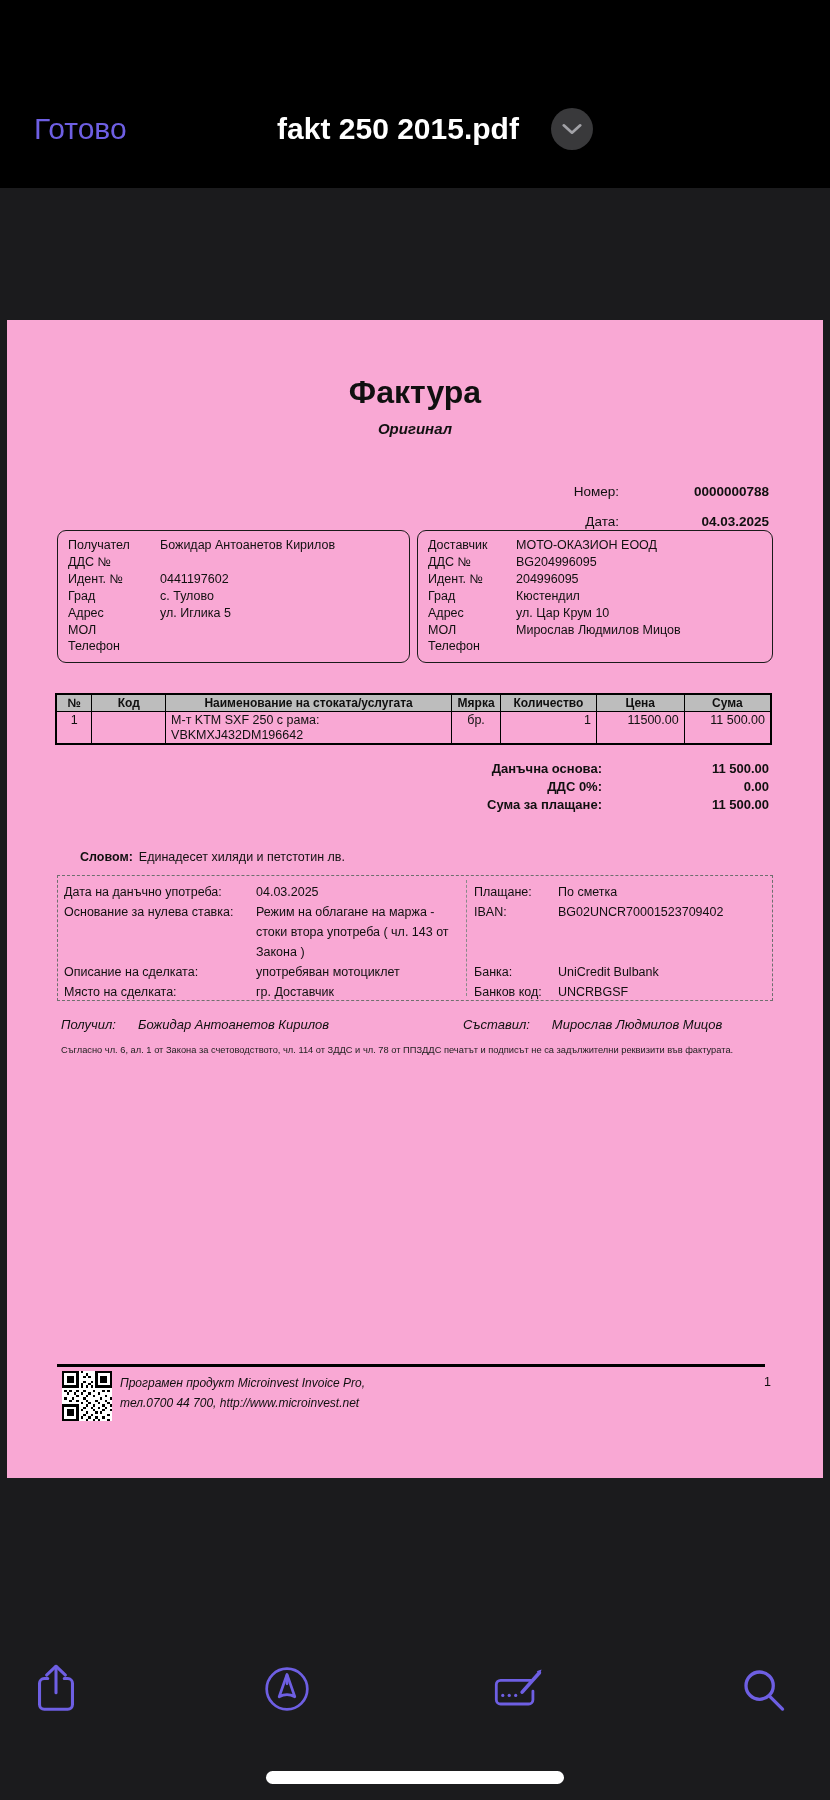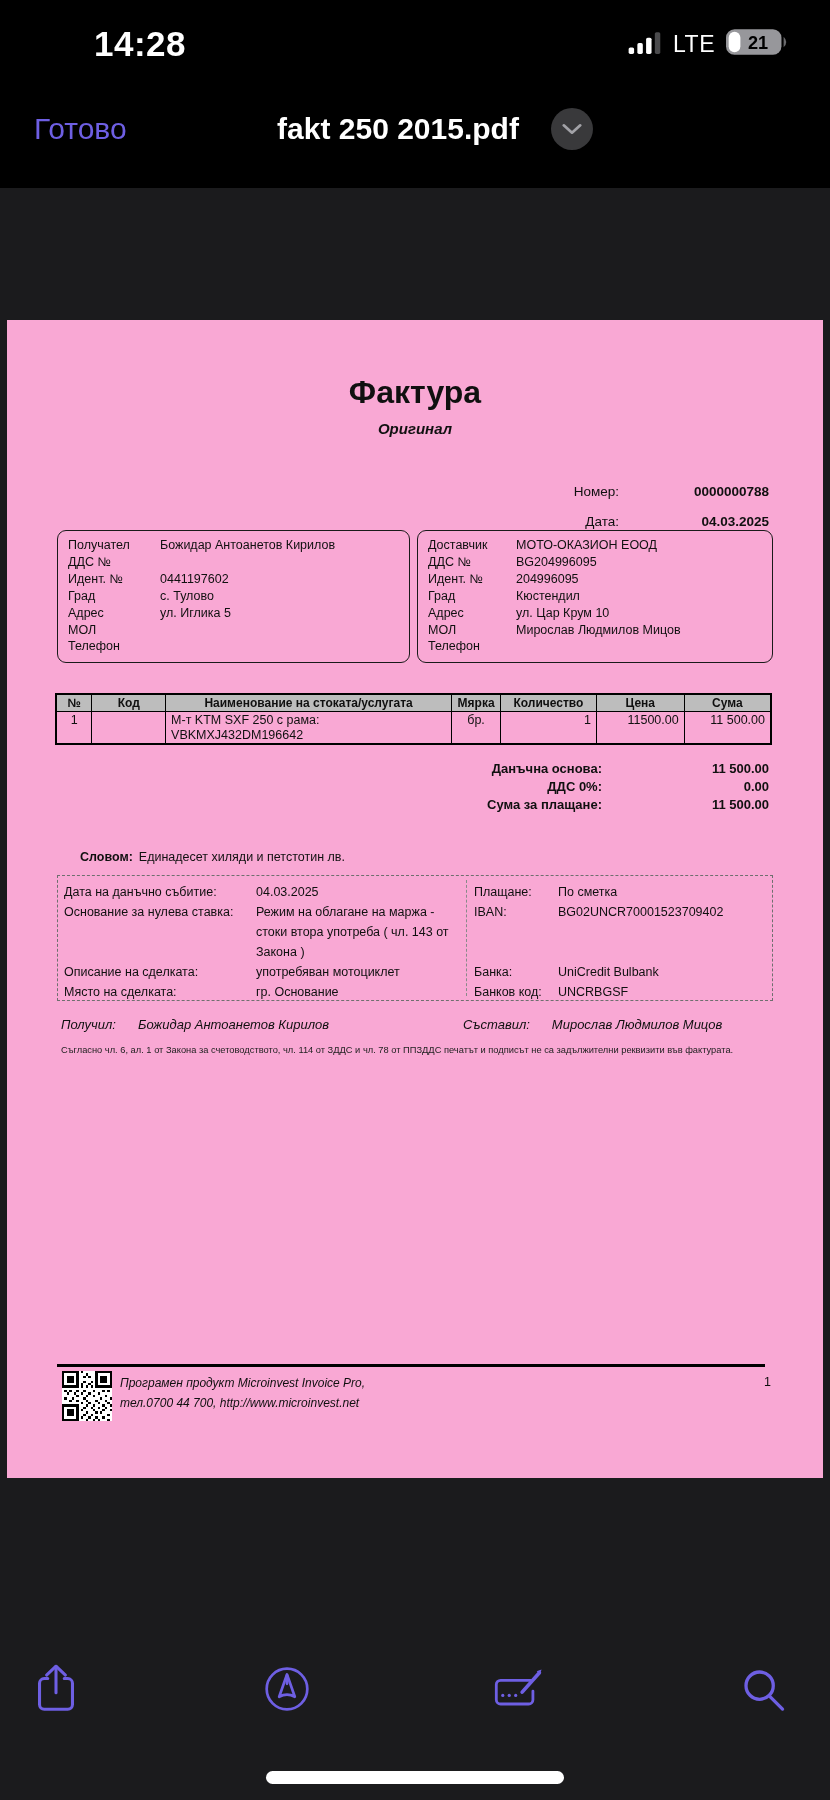--- a/index.html
+++ b/index.html
@@ -93,42 +93,20 @@
   .tb-search { left:740px; top:10px; }
 
   .home-indicator { position:absolute; left:266px; top:1771px; width:298px; height:13px; border-radius:7px; background:#fff; }
 </style>
 </head>
 <body>
 
 <div class="screen">
 
   <div class="top-black">
-    <div class="status-row">
-      <div class="time">14:28</div>
-      <div class="status-right">
-        <span>
-          <svg width="34" height="24" viewBox="0 0 30 22">
-            <rect x="0" y="16" width="5" height="6" rx="1.5" fill="#fff"></rect>
-            <rect x="8" y="12" width="5" height="10" rx="1.5" fill="#fff"></rect>
-            <rect x="16" y="7" width="5" height="15" rx="1.5" fill="#fff"></rect>
-            <rect x="24" y="2" width="5" height="20" rx="1.5" fill="#4A4A4C"></rect>
-          </svg>
-        </span>
-        <span class="lte">LTE</span>
-        <span>
-          <svg width="64" height="28" viewBox="0 0 60 26">
-            <rect x="0" y="1" width="52" height="24" rx="8" fill="#97979B"></rect>
-            <rect x="2.5" y="3.5" width="11" height="19" rx="5.5" fill="#fff"></rect>
-            <path d="M54 8 q5 5 0 10 z" fill="#97979B" opacity="0.7"></path>
-            <text x="30" y="19.5" text-anchor="middle" font-size="17" font-weight="bold" fill="#000" font-family="inherit">21</text>
-          </svg>
-        </span>
-      </div>
-    </div>
     <div class="nav-row">
       <button class="done-btn">Готово</button>
       <div class="title-group">
         <span class="doc-title">fakt 250 2015.pdf</span>
         <span class="chevron-circle">
           <svg width="22" height="14" viewBox="0 0 24 14">
               <polyline points="3,3 12,11 21,3" fill="none" stroke="#A2A2A7" stroke-width="3" stroke-linecap="round" stroke-linejoin="round"></polyline>
             </svg>
         </span>
       </div>
@@ -257,34 +235,34 @@
     </div>
 
     <div class="words">
       <b>Словом:</b><span>Единадесет хиляди и петстотин лв.</span>
     </div>
 
     <div class="details">
       <div class="det-sep"></div>
       <div class="det-col dleft">
         <div class="det-row">
-            <span class="det-label">Дата на данъчно събитие:</span>
+            <span class="det-label">Дата на данъчно употреба:</span>
             <span class="det-value">04.03.2025</span>
           </div>
         <div class="det-row">
             <span class="det-label">Основание за нулева ставка:</span>
             <span class="det-value" style="max-width:200px">Режим на облагане на маржа - стоки втора употреба ( чл. 143 от Закона )</span>
           </div>
         <div class="det-row">
             <span class="det-label">Описание на сделката:</span>
             <span class="det-value">употребяван мотоциклет</span>
           </div>
         <div class="det-row">
             <span class="det-label">Място на сделката:</span>
-            <span class="det-value">гр. Основание</span>
+            <span class="det-value">гр. Доставчик</span>
           </div>
       </div>
       <div class="det-col dright">
         <div class="det-row">
             <span class="det-label">Плащане:</span>
             <span class="det-value">По сметка</span>
           </div>
         <div class="det-row">
             <span class="det-label">IBAN:</span>
             <span class="det-value">BG02UNCR70001523709402</span>

